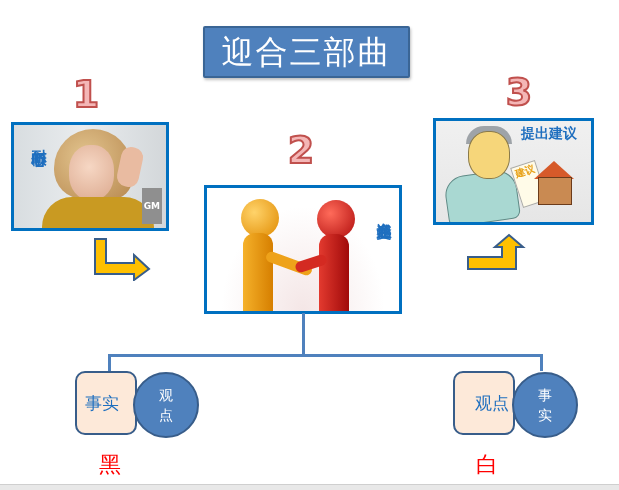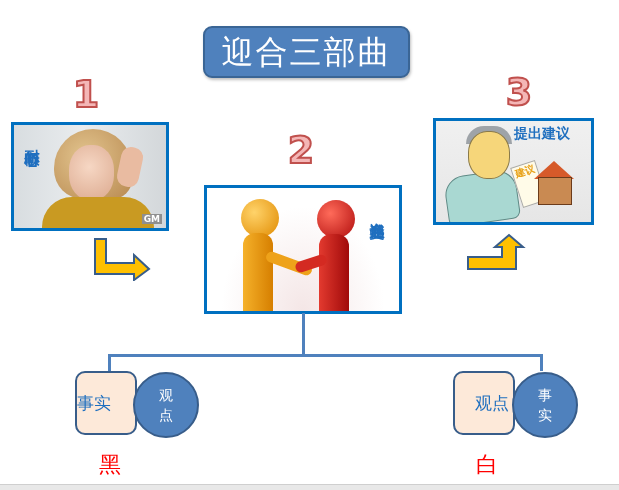--- a/index.html
+++ b/index.html
@@ -6,21 +6,21 @@
   body {
     width:619px; height:490px; position:relative; overflow:hidden;
     background:#ffffff;
     font-family:"DejaVu Sans", sans-serif;
   }
   .abs { position:absolute; }
 
   
   .title-box {
     left:203px; top:26px; width:207px; height:52px;
-    background:#4f81bd; border:2px solid #3a6595; border-radius:9px;
+    background:#4f81bd; border:2px solid #3a6595; border-radius:2px;
     box-sizing:border-box;
     color:#fff; font-size:32px; line-height:48px; text-align:center;
     letter-spacing:2px;
     font-family:"DejaVu Sans", sans-serif;
     box-shadow: 1px 2px 3px rgba(0,0,0,0.25);
   }
 
   
   .step-num {
     font-family:"DejaVu Sans", sans-serif; font-weight:bold;
@@ -30,37 +30,38 @@
   }
 
   
   .frame {
     border:3px solid #0070c0; box-sizing:border-box; overflow:hidden;
     background:#fff;
   }
   .frame-caption {
     color:#1f6fbf; font-weight:bold; font-size:15px;
     font-family:"DejaVu Sans", sans-serif;
+    margin-left:7px;
   }
   .vertical { writing-mode: vertical-rl; letter-spacing:1px; line-height:16px; }
 
   
   .f1 { left:11px; top:122px; width:158px; height:109px;
         background:linear-gradient(90deg,#d8dde0 0%,#e9ecee 45%,#d3d7da 100%); }
   .f1 .hair { left:40px; top:4px; width:78px; height:70px; border-radius:40px 40px 20px 30px;
               background:radial-gradient(circle at 40% 40%,#e3c58f,#b7884f); }
   .f1 .face { left:55px; top:20px; width:45px; height:55px; border-radius:45%;
               background:radial-gradient(circle at 45% 40%,#f6d7c4,#dba88d); }
   .f1 .hand { left:105px; top:22px; width:22px; height:40px; border-radius:10px;
               background:#e9bba1; transform:rotate(12deg); }
   .f1 .shirt { left:28px; top:72px; width:112px; height:40px; border-radius:30px 30px 0 0;
                background:#c99a22; }
   .f1 .caption { left:10px; top:12px; }
   .f1 .gm { right:4px; bottom:4px; font-size:9px; color:#fff; font-weight:bold;
-            background:#8f8f8f; padding:0 2px; }
+            background:#8f8f8f; padding:13px 2px; }
 
   
   .f2 { left:204px; top:185px; width:198px; height:129px;
         background:radial-gradient(ellipse at 50% 100%,#f4e6e6 0%,#ffffff 60%); }
   .fig { border-radius:50%; }
   .f2 .head-y { left:34px; top:11px; width:38px; height:38px;
                 background:radial-gradient(circle at 35% 35%,#ffd36a,#e08a00); }
   .f2 .body-y { left:36px; top:45px; width:30px; height:82px; border-radius:12px 12px 4px 4px;
                 background:linear-gradient(90deg,#f5b12a,#d67f00); }
   .f2 .arm-y { left:58px; top:70px; width:48px; height:11px; border-radius:6px;
@@ -164,21 +165,21 @@
   <svg width="60" height="40" viewBox="0 0 60 40">
     <path d="M2 24 H36 V14 H29 L43 2 L57 14 H50 V36 H2 Z" fill="#ffc000" stroke="#385d8a" stroke-width="2" stroke-linejoin="miter"></path>
   </svg>
 </div>
 
 <div class="abs line" style="left:302px; top:313px; width:3px; height:43px;"></div>
 <div class="abs line" style="left:108px; top:354px; width:435px; height:3px;"></div>
 <div class="abs line" style="left:108px; top:354px; width:3px; height:17px;"></div>
 <div class="abs line" style="left:540px; top:354px; width:3px; height:17px;"></div>
 
-<div class="abs rbox" style="left:75px; top:371px; ">
+<div class="abs rbox" style="left:75px; top:371px; padding-left:8px;">
   <span>事实</span>
 </div>
 <div class="abs circle" style="left:133px; top:372px;">
   <span>观</span>
   <span>点</span>
 </div>
 <div class="abs verdict" style="left:99px; top:450px;">黑</div>
 
 <div class="abs rbox" style="left:453px; top:371px; padding-left:20px;">
   <span>观点</span>

